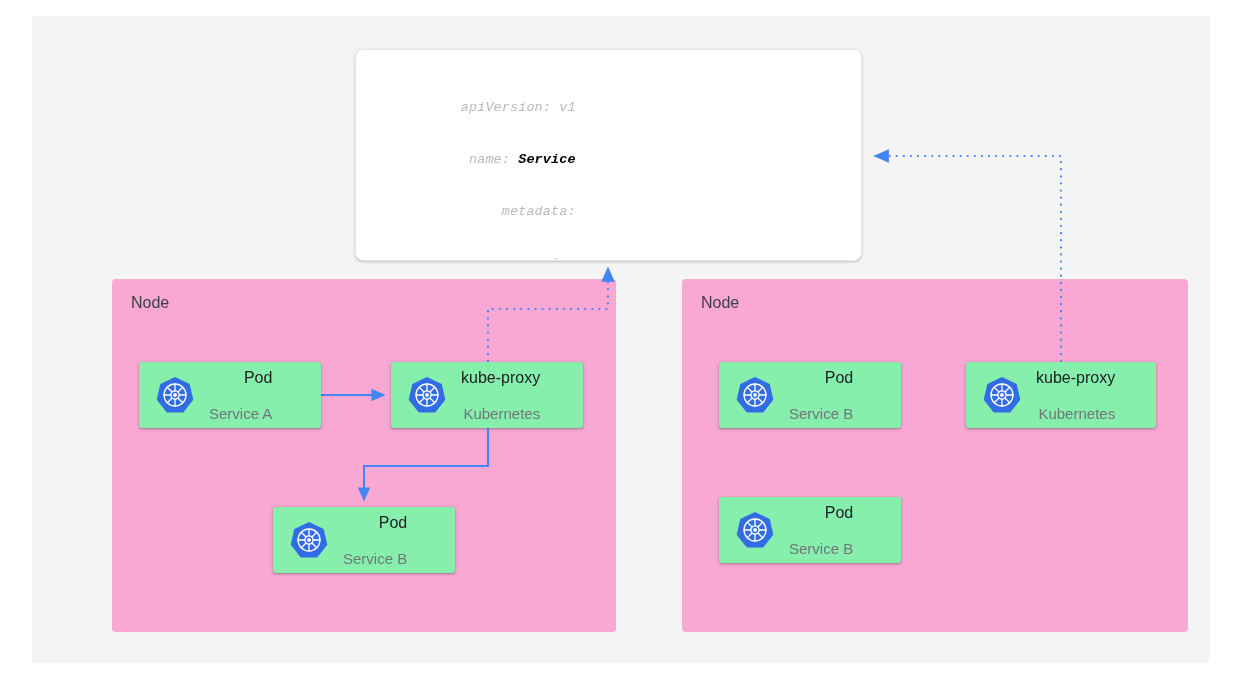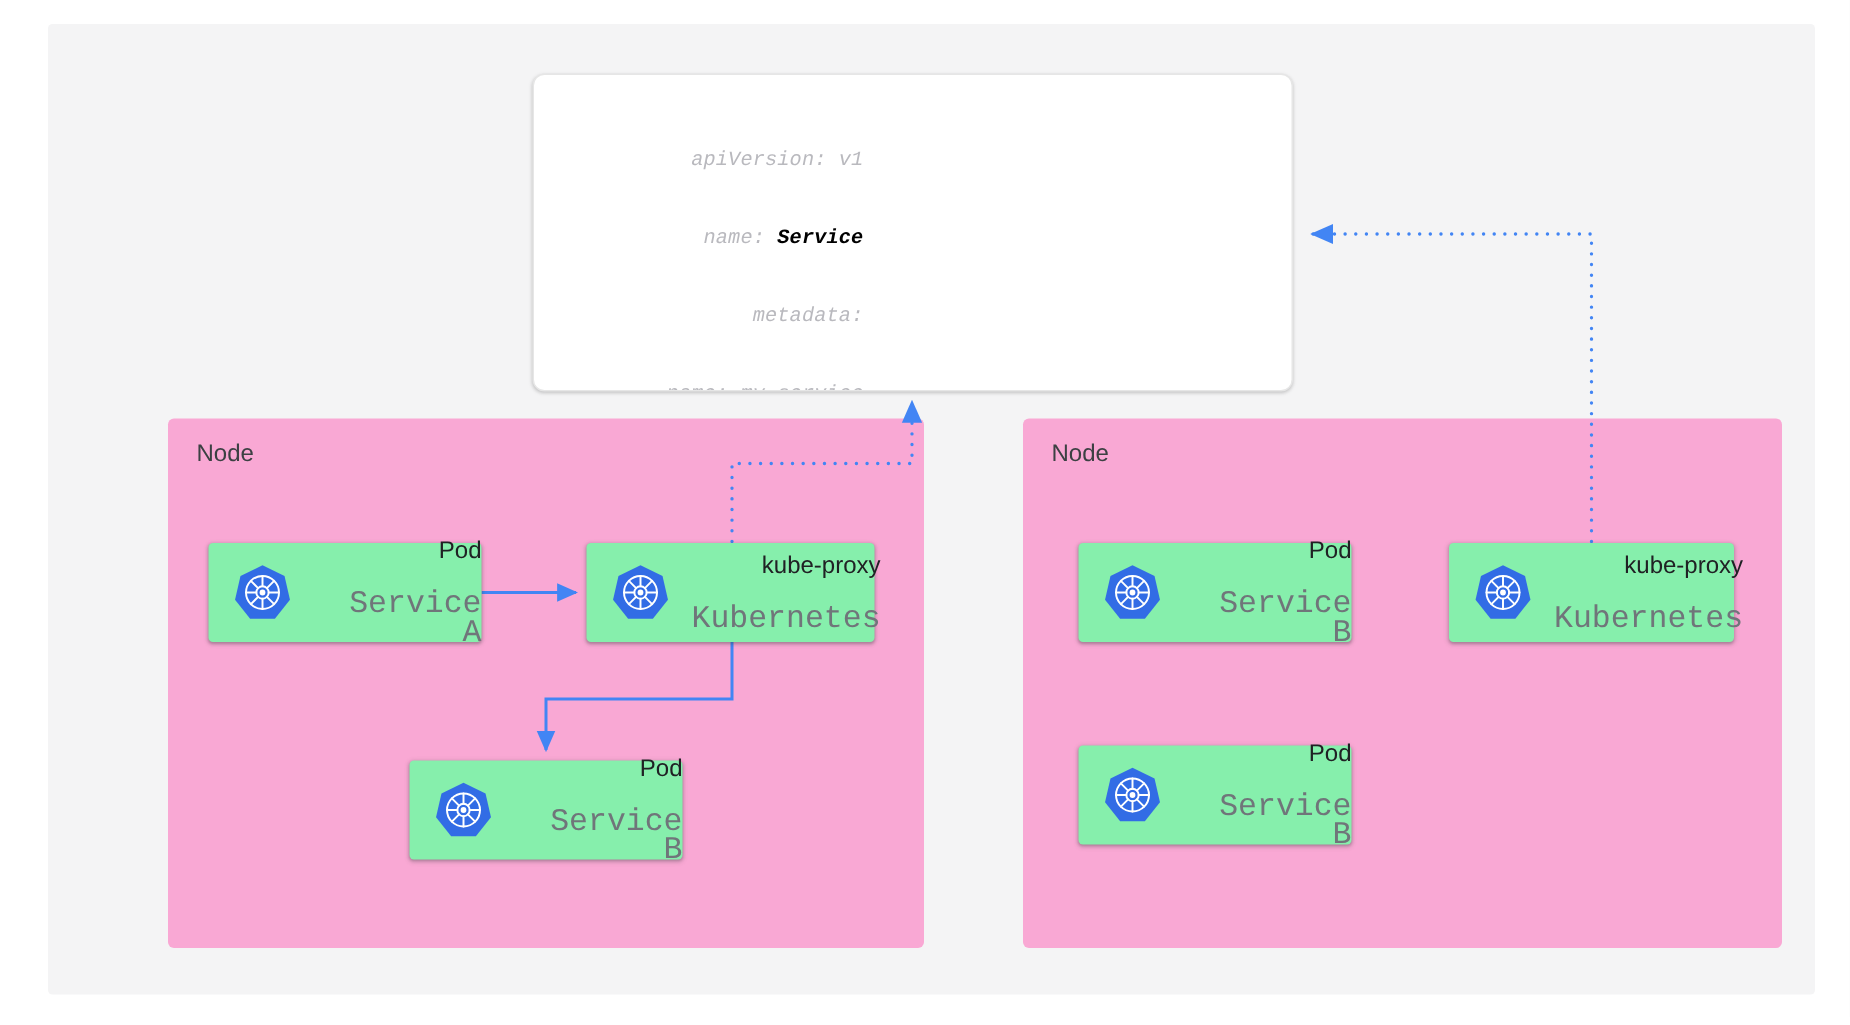--- a/index.html
+++ b/index.html
@@ -97,25 +97,25 @@
     flex: 0 0 auto;
   }
   .card-text { display: flex; flex-direction: column; justify-content: center; }
   .card-title {
     font-size: 16px;
     color: #202124;
     line-height: 19px;
     font-family: "Liberation Sans", sans-serif;
   }
   .card-sub {
-    font-size: 21px;
+    font-size: 15px;
     color: #70757a;
     line-height: 19px;
     margin-top: 17px;
-    font-family: Liberation Mono, monospace;
+    font-family: Liberation Sans, sans-serif;
   }
 
   
   .card-pod-a        { left: 107px; top: 346px; width: 182px; }
   .card-kubeproxy-l  { left: 359px; top: 346px; width: 192px; }
   .card-pod-b-l      { left: 241px; top: 491px; width: 182px; }
   .card-pod-b-r1     { left: 687px; top: 346px; width: 182px; }
   .card-kubeproxy-r  { left: 934px; top: 346px; width: 190px; }
   .card-pod-b-r2     { left: 687px; top: 481px; width: 182px; }
 

